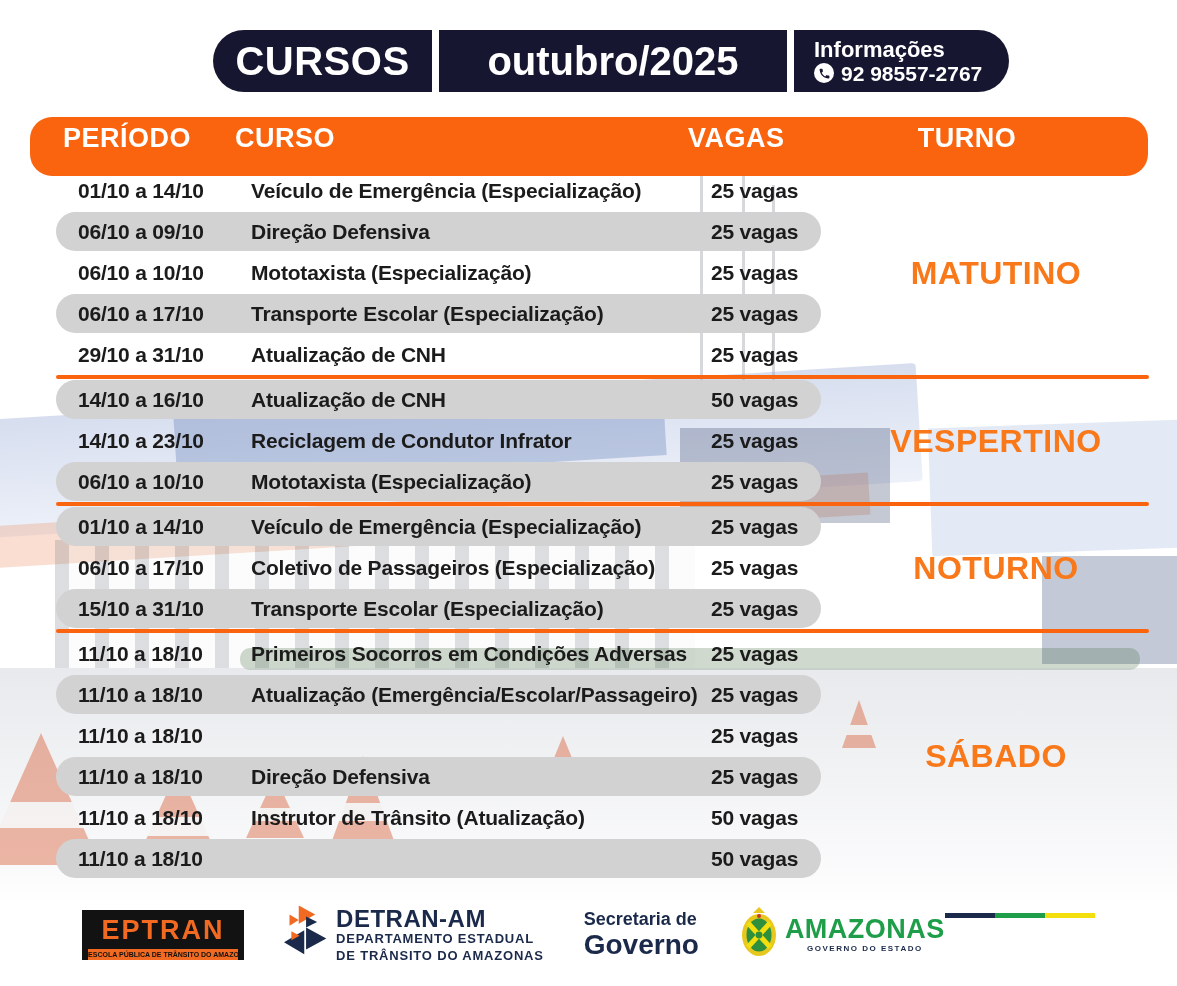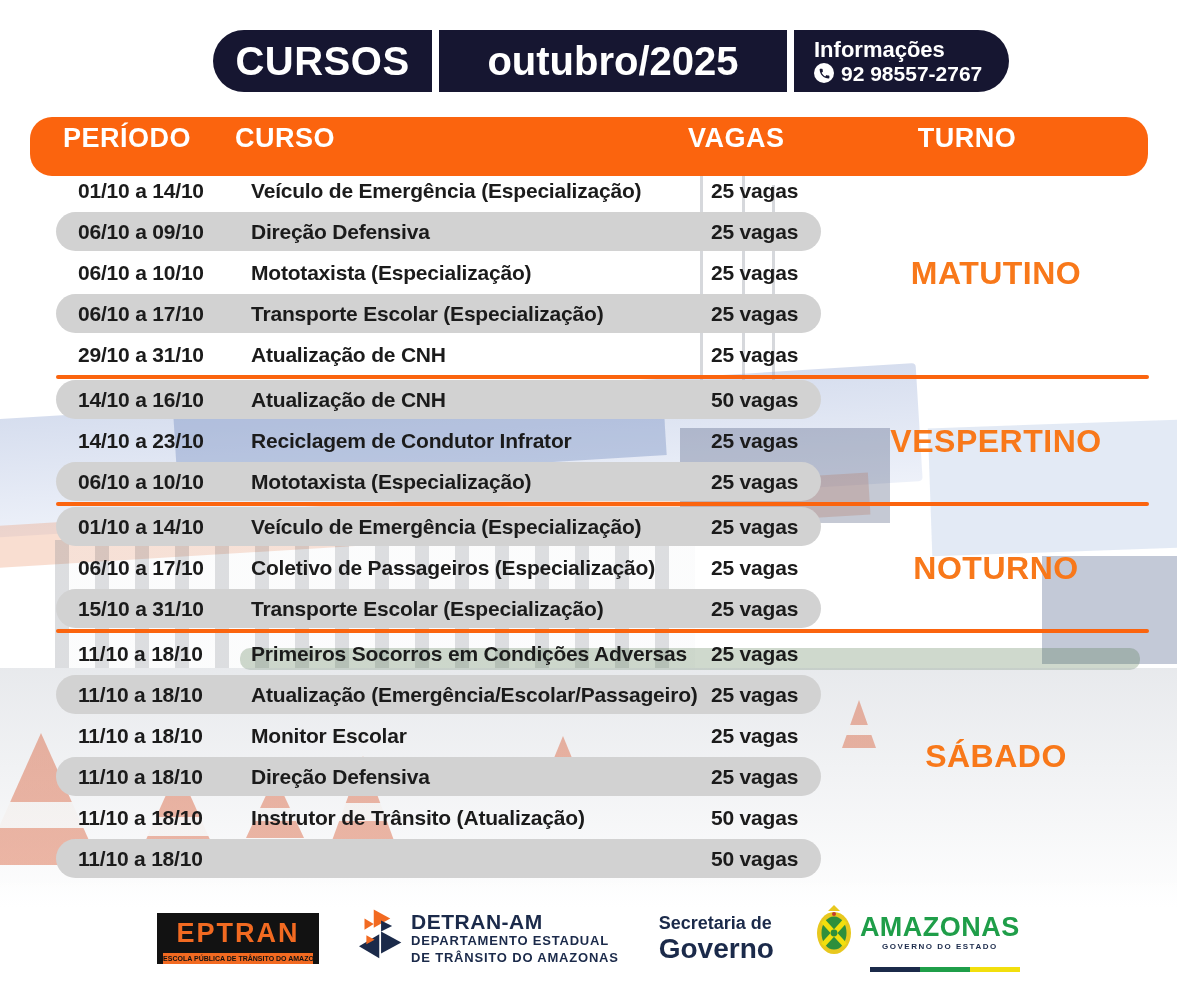--- a/index.html
+++ b/index.html
@@ -57,26 +57,26 @@
   .turno-label{position:absolute;left:855px;top:50%;transform:translateY(-50%);width:250px;text-align:center;color:var(--turno-orange);font-size:32px;font-weight:800;letter-spacing:0.5px;white-space:nowrap;}
   .divider{height:4px;background:var(--orange);margin-left:40px;width:1093px;border-radius:2px;}
 
   
   .footer{position:absolute;left:0;top:905px;width:1177px;display:flex;justify-content:center;align-items:center;gap:40px;}
   .logo-eptran{width:162px;background:#121212;padding:6px 6px 0 6px;text-align:center;}
   .eptran-name{color:#f26a21;font-size:27px;font-weight:800;letter-spacing:2px;line-height:1.1;}
   .eptran-strip{margin-top:4px;background:#f26a21;color:#111;font-size:7px;font-weight:700;line-height:11px;white-space:nowrap;overflow:hidden;}
   .logo-detran{display:flex;align-items:center;gap:6px;}
   .detran-text{display:flex;flex-direction:column;}
-  .detran-name{color:var(--brand-navy);font-size:21px;font-weight:800;letter-spacing:0.5px;line-height:1.05;}
+  .detran-name{color:var(--brand-navy);font-size:24px;font-weight:800;letter-spacing:0.5px;line-height:1.05;}
   .detran-line{color:var(--brand-navy);font-size:13px;font-weight:700;letter-spacing:0.8px;line-height:1.25;}
   .logo-secretaria{display:flex;flex-direction:column;color:var(--brand-navy);justify-content:center;}
   .sec-line1{font-size:18px;font-weight:700;line-height:1.1;}
   .sec-line2{font-size:28px;font-weight:800;line-height:1.05;}
-  .logo-amazonas{display:flex;flex-direction:column;align-items:flex-end;}
+  .logo-amazonas{display:flex;flex-direction:row;align-items:flex-start;}
   .amazonas-top{display:flex;align-items:center;gap:6px;}
   .amazonas-txt{display:flex;flex-direction:column;align-items:center;}
   .amazonas-name{color:var(--brand-green);font-size:27px;font-weight:800;letter-spacing:0.5px;line-height:1;}
   .amazonas-tag{color:var(--brand-navy);font-size:8px;font-weight:800;letter-spacing:1.5px;line-height:1.4;}
   .tricolor{margin-top:6px;width:150px;height:5px;display:flex;}
   .tricolor div{flex:1;}
   .tc-navy{background:var(--brand-navy);}
   .tc-green{background:var(--brand-green);}
   .tc-yellow{background:var(--brand-yellow);}
 </style>
@@ -222,21 +222,20 @@
         </div>
         <div class="trow shaded">
           <div class="row-pill"></div>
           <div class="cell c-periodo">11/10 a 18/10</div>
           <div class="cell c-curso">Atualização (Emergência/Escolar/Passageiro)</div>
           <div class="cell c-vagas">25 vagas</div>
         </div>
         <div class="trow">
           <div class="row-pill"></div>
           <div class="cell c-periodo">11/10 a 18/10</div>
-          <div class="cell c-curso">Monitor Escolar</div>
           <div class="cell c-vagas">25 vagas</div>
         </div>
         <div class="trow shaded">
           <div class="row-pill"></div>
           <div class="cell c-periodo">11/10 a 18/10</div>
           <div class="cell c-curso">Direção Defensiva</div>
           <div class="cell c-vagas">25 vagas</div>
         </div>
         <div class="trow">
           <div class="row-pill"></div>

